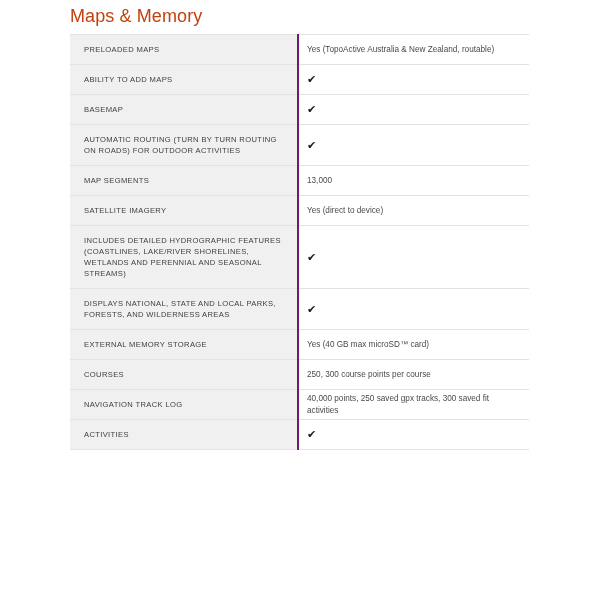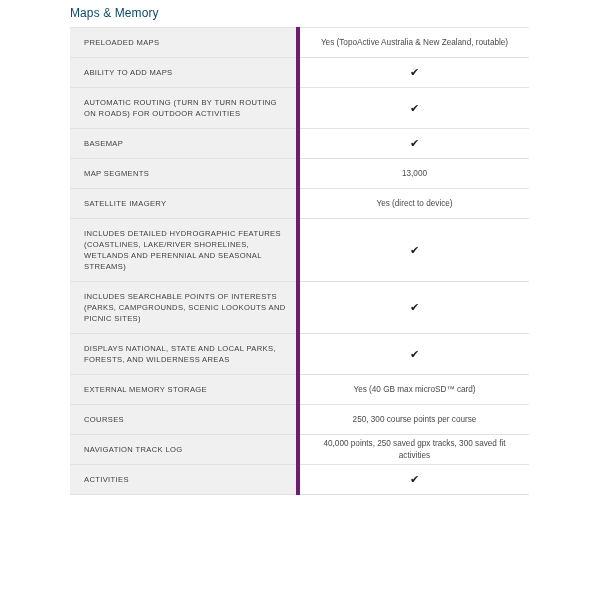--- a/index.html
+++ b/index.html
@@ -14,56 +14,56 @@
     color: #333333;
     overflow: hidden;
   }
   .page {
     width: 600px;
     height: 600px;
     position: relative;
     box-sizing: border-box;
   }
   .section-title {
-    font-size: 12px;
+    font-size: 18px;
     font-weight: 400;
-    color: #0c4a6e;
+    color: #c2410c;
     padding: 6px 0 7px 70px;
     letter-spacing: 0.1px;
   }
   .spec-table {
     width: 459px;
     margin-left: 70px;
     border-collapse: collapse;
     table-layout: fixed;
   }
   .spec-table tr {
     border-top: 1px solid #e2e2e2;
     border-bottom: 1px solid #e2e2e2;
   }
   .spec-table td {
     vertical-align: middle;
     padding: 0;
   }
   td.label-cell {
     width: 228px;
     background: #f0f0f0;
-    border-right: 4px solid #701a75;
+    border-right: 2px solid #701a75;
     padding: 9px 10px 9px 14px;
     font-size: 7.6px;
     line-height: 1.45;
     letter-spacing: 0.35px;
     color: #3d3d3d;
     text-transform: uppercase;
     box-sizing: border-box;
   }
   td.value-cell {
     width: 231px;
     background: #ffffff;
-    text-align: center;
+    text-align: left;
     font-size: 8.2px;
     color: #4a4a4a;
     padding: 2px 8px;
     box-sizing: border-box;
   }
   .check {
     display: inline-block;
     font-size: 11px;
     line-height: 1;
     color: #1a1a1a;
@@ -83,41 +83,37 @@
     <tbody>
         <tr>
           <td class="label-cell">PRELOADED MAPS</td>
           <td class="value-cell"><span class="value-text">Yes (TopoActive Australia &amp; New Zealand, routable)</span></td>
         </tr>
         <tr>
           <td class="label-cell">ABILITY TO ADD MAPS</td>
           <td class="value-cell"><span class="check">✔</span></td>
         </tr>
         <tr>
-          <td class="label-cell">AUTOMATIC ROUTING (TURN BY TURN ROUTING ON ROADS) FOR OUTDOOR ACTIVITIES</td>
+          <td class="label-cell">BASEMAP</td>
           <td class="value-cell"><span class="check">✔</span></td>
         </tr>
         <tr>
-          <td class="label-cell">BASEMAP</td>
+          <td class="label-cell">AUTOMATIC ROUTING (TURN BY TURN ROUTING ON ROADS) FOR OUTDOOR ACTIVITIES</td>
           <td class="value-cell"><span class="check">✔</span></td>
         </tr>
         <tr>
           <td class="label-cell">MAP SEGMENTS</td>
           <td class="value-cell"><span class="value-text">13,000</span></td>
         </tr>
         <tr>
           <td class="label-cell">SATELLITE IMAGERY</td>
           <td class="value-cell"><span class="value-text">Yes (direct to device)</span></td>
         </tr>
         <tr>
           <td class="label-cell">INCLUDES DETAILED HYDROGRAPHIC FEATURES (COASTLINES, LAKE/RIVER SHORELINES, WETLANDS AND PERENNIAL AND SEASONAL STREAMS)</td>
-          <td class="value-cell"><span class="check">✔</span></td>
-        </tr>
-        <tr>
-          <td class="label-cell">INCLUDES SEARCHABLE POINTS OF INTERESTS (PARKS, CAMPGROUNDS, SCENIC LOOKOUTS AND PICNIC SITES)</td>
           <td class="value-cell"><span class="check">✔</span></td>
         </tr>
         <tr>
           <td class="label-cell">DISPLAYS NATIONAL, STATE AND LOCAL PARKS, FORESTS, AND WILDERNESS AREAS</td>
           <td class="value-cell"><span class="check">✔</span></td>
         </tr>
         <tr>
           <td class="label-cell">EXTERNAL MEMORY STORAGE</td>
           <td class="value-cell"><span class="value-text">Yes (40 GB max microSD™ card)</span></td>
         </tr>

